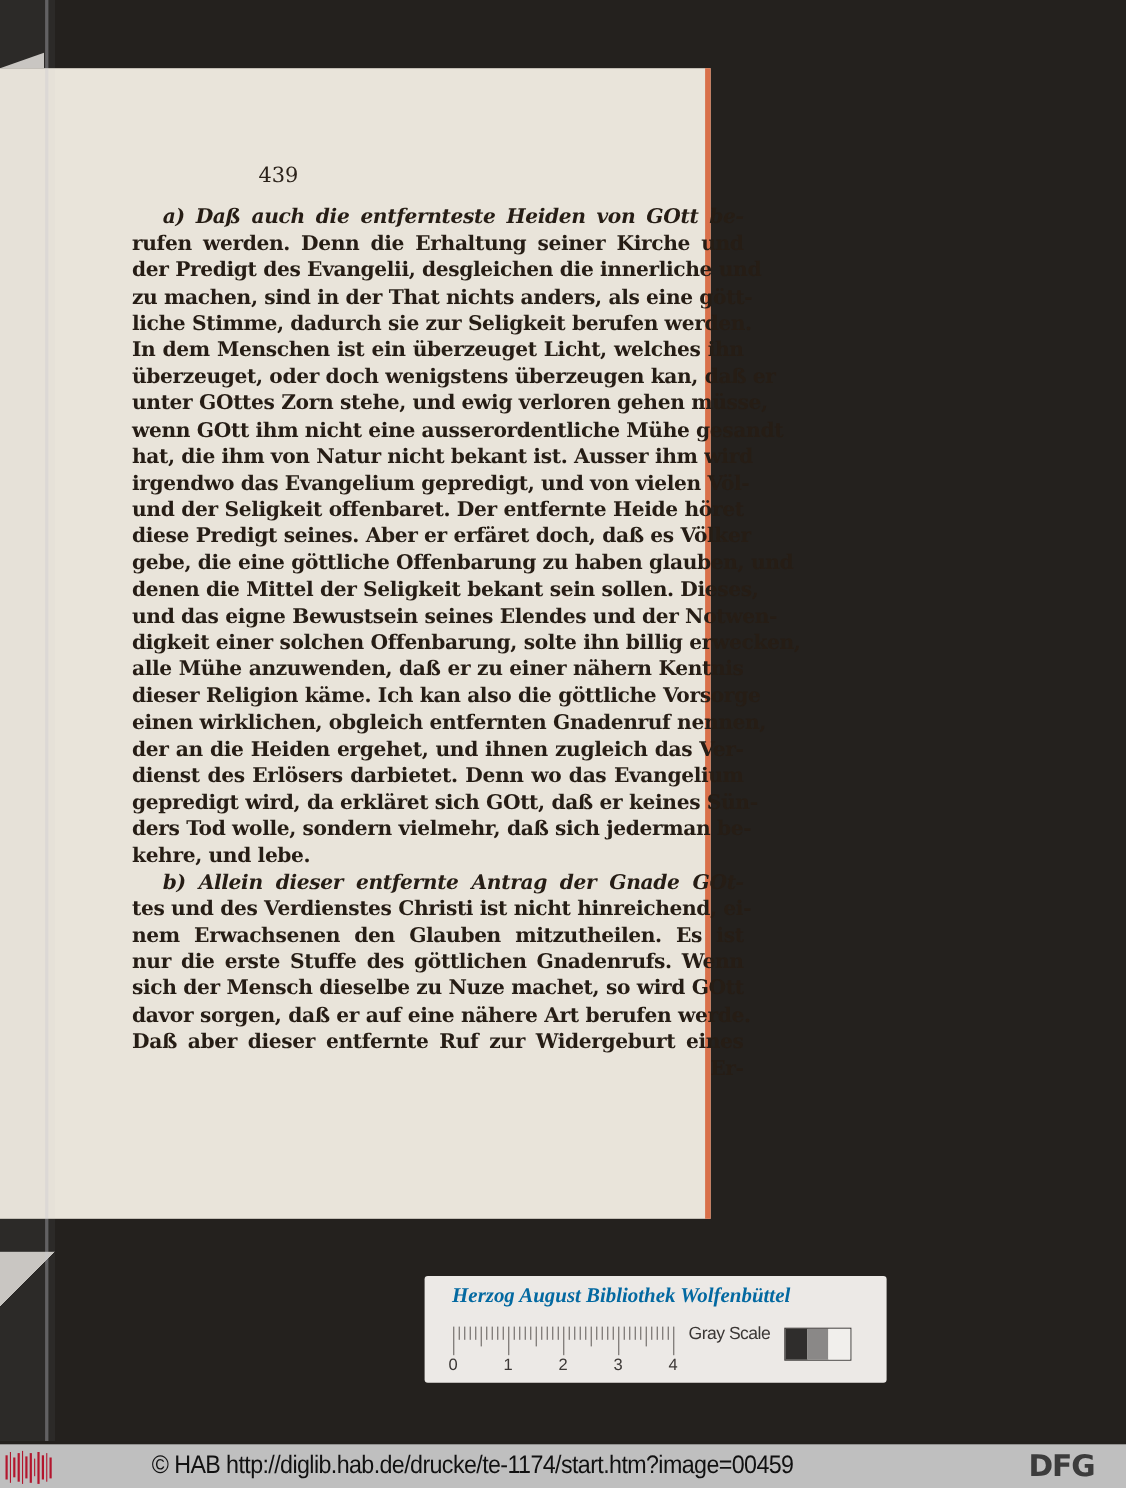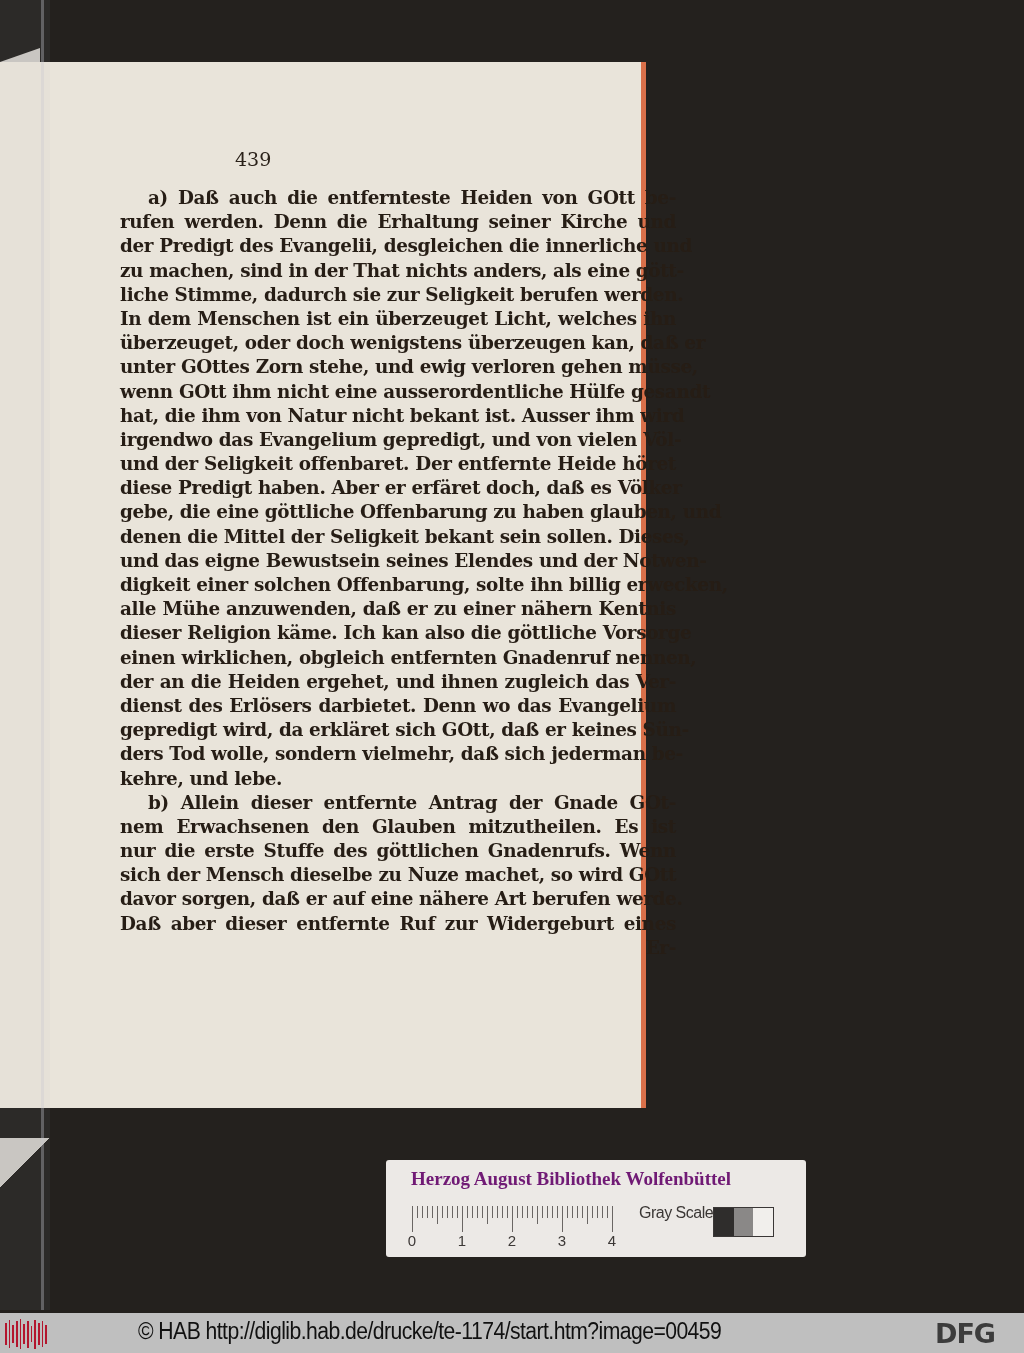--- a/index.html
+++ b/index.html
@@ -41,42 +41,42 @@
     color:#2a2119; font-size:18px; font-style:italic; font-weight:bold;
   }
   .running-head .num { font-style:normal; font-weight:normal; font-size:19px; }
   .text-block {
     position:absolute; left:120px; top:186px; width:556px;
     color:#261d15; font-size:18.4px; line-height:24.2px; font-weight:bold;
     letter-spacing:-0.35px;
   }
   .text-block .line { white-space:nowrap; text-align:justify; text-align-last:justify; height:24.2px; }
   .text-block .line.last { text-align-last:left; }
-  .text-block .line.indent { padding-left:28px; box-sizing:border-box; }
+  .text-block .line.indent { padding-left:28px; box-sizing:border-box;font-style:italic; }
   .text-block .line.right { text-align-last:right; }
   .card {
     position:absolute; left:386px; top:1160px; width:420px; height:97px;
     background:#ece9e6; border-radius:3px;
   }
   .card-title {
     position:absolute; left:25px; top:8px;
-    font-family:"Liberation Serif", serif; font-weight:bold; font-size:19px; color:#701a75;
+    font-family:"Liberation Serif", serif; font-weight:bold; font-size:19px; color:#0369a1;
     white-space:nowrap;
+    font-style:italic;
   }
   .ruler { position:absolute; left:26px; top:46px; width:200px; height:44px; }
   .tick { position:absolute; top:0; width:1px; background:#6a6664; }
   .ruler-label {
     position:absolute; top:26px; font-family:"Liberation Sans", sans-serif; font-size:15px; color:#3c3836;
     transform:translateX(-50%);
   }
   .gray-label {
     position:absolute; left:240px; top:44px;
     font-family:"Liberation Sans", sans-serif; font-size:16px; color:#3b3735;
     letter-spacing:-0.5px;
-    margin-left:13px;
   }
   .gray-scale {
     position:absolute; left:327px; top:47px; width:61px; height:30px;
     border:1px solid #3a3736; display:flex; box-sizing:border-box;
   }
   .gray-scale span { flex:1; }
   .footer {
     position:absolute; left:0; top:1313px; width:1024px; height:40px;
     background:#bfbfbf;
   }
@@ -112,38 +112,39 @@
 
 <div class="text-block">
   <div class="line indent">a) Daß auch die entfernteste Heiden von GOtt be-</div>
   <div class="line">rufen werden.   Denn die Erhaltung seiner Kirche und</div>
   <div class="line">der Predigt des Evangelii, desgleichen die innerliche und</div>
   <div class="line">zu machen, sind in der That nichts anders, als eine gött-</div>
   <div class="line">liche Stimme, dadurch sie zur Seligkeit berufen werden.</div>
   <div class="line">In dem Menschen ist ein überzeuget Licht, welches ihn</div>
   <div class="line">überzeuget, oder doch wenigstens überzeugen kan, daß er</div>
   <div class="line">unter GOttes Zorn stehe, und ewig verloren gehen müsse,</div>
-  <div class="line">wenn GOtt ihm nicht eine ausserordentliche Hülfe gesandt</div>
+  <div class="line">wenn GOtt ihm nicht eine ausserordentliche Mühe gesandt</div>
   <div class="line">hat, die ihm von Natur nicht bekant ist.   Ausser ihm wird</div>
   <div class="line">irgendwo das Evangelium gepredigt, und von vielen Völ-</div>
   <div class="line">und der Seligkeit offenbaret.   Der entfernte Heide höret</div>
-  <div class="line">diese Predigt haben.   Aber er erfäret doch, daß es Völker</div>
+  <div class="line">diese Predigt seines.   Aber er erfäret doch, daß es Völker</div>
   <div class="line">gebe, die eine göttliche Offenbarung zu haben glauben, und</div>
   <div class="line">denen die Mittel der Seligkeit bekant sein sollen.   Dieses,</div>
   <div class="line">und das eigne Bewustsein seines Elendes und der Notwen-</div>
   <div class="line">digkeit einer solchen Offenbarung, solte ihn billig erwecken,</div>
   <div class="line">alle Mühe anzuwenden, daß er zu einer nähern Kentnis</div>
   <div class="line">dieser Religion käme.   Ich kan also die göttliche Vorsorge</div>
   <div class="line">einen wirklichen, obgleich entfernten Gnadenruf nennen,</div>
   <div class="line">der an die Heiden ergehet, und ihnen zugleich das Ver-</div>
   <div class="line">dienst des Erlösers darbietet.   Denn wo das Evangelium</div>
   <div class="line">gepredigt wird, da erkläret sich GOtt, daß er keines Sün-</div>
   <div class="line">ders Tod wolle, sondern vielmehr, daß sich jederman be-</div>
   <div class="line last">kehre, und lebe.</div>
   <div class="line indent">b) Allein dieser entfernte Antrag der Gnade GOt-</div>
+  <div class="line">tes und des Verdienstes Christi ist nicht hinreichend, ei-</div>
   <div class="line">nem Erwachsenen den Glauben mitzutheilen.   Es ist</div>
   <div class="line">nur die erste Stuffe des göttlichen Gnadenrufs.   Wenn</div>
   <div class="line">sich der Mensch dieselbe zu Nuze machet, so wird GOtt</div>
   <div class="line">davor sorgen, daß er auf eine nähere Art berufen werde.</div>
   <div class="line">Daß aber dieser entfernte Ruf zur Widergeburt eines</div>
   <div class="line right">Er-</div>
 </div>
 
 <div class="card">
   <div class="card-title">Herzog August Bibliothek Wolfenbüttel</div>

